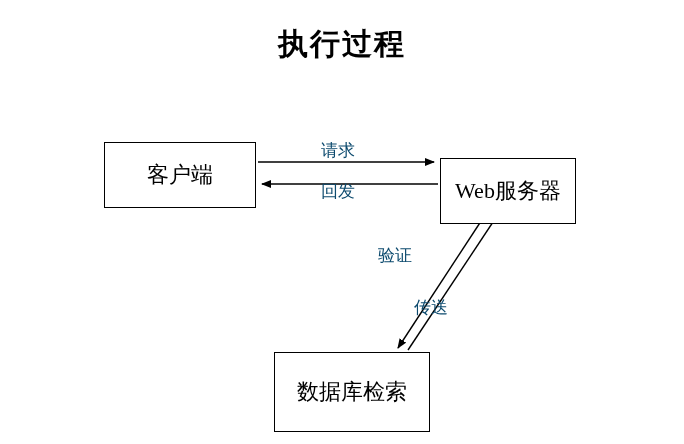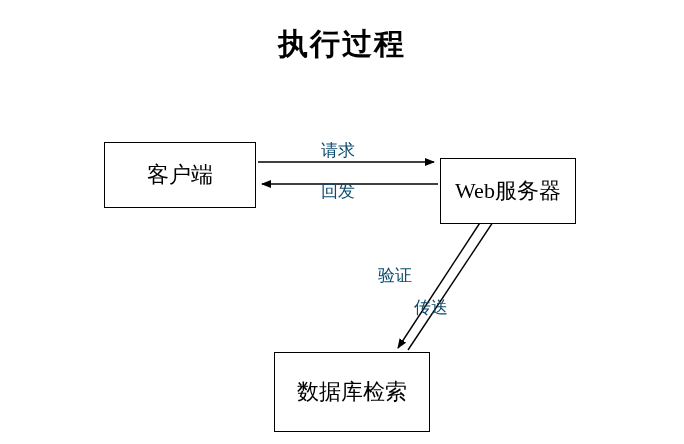--- a/index.html
+++ b/index.html
@@ -60,21 +60,21 @@
   }
   .edge-label {
     position: absolute;
     font-size: 17px;
     color: #0c4a6e;
     white-space: nowrap;
     font-family: Liberation Sans, sans-serif;
   }
   #label-request { left: 321px; top: 139px; }
   #label-reply   { left: 321px; top: 180px; }
-  #label-verify  { left: 378px; top: 264px; }
+  #label-verify  { left: 378px; top: 244px; }
   #label-send    { left: 414px; top: 296px; }
   svg.edges {
     position: absolute;
     left: 0;
     top: 0;
     width: 684px;
     height: 444px;
   }
 </style>
 </head>

